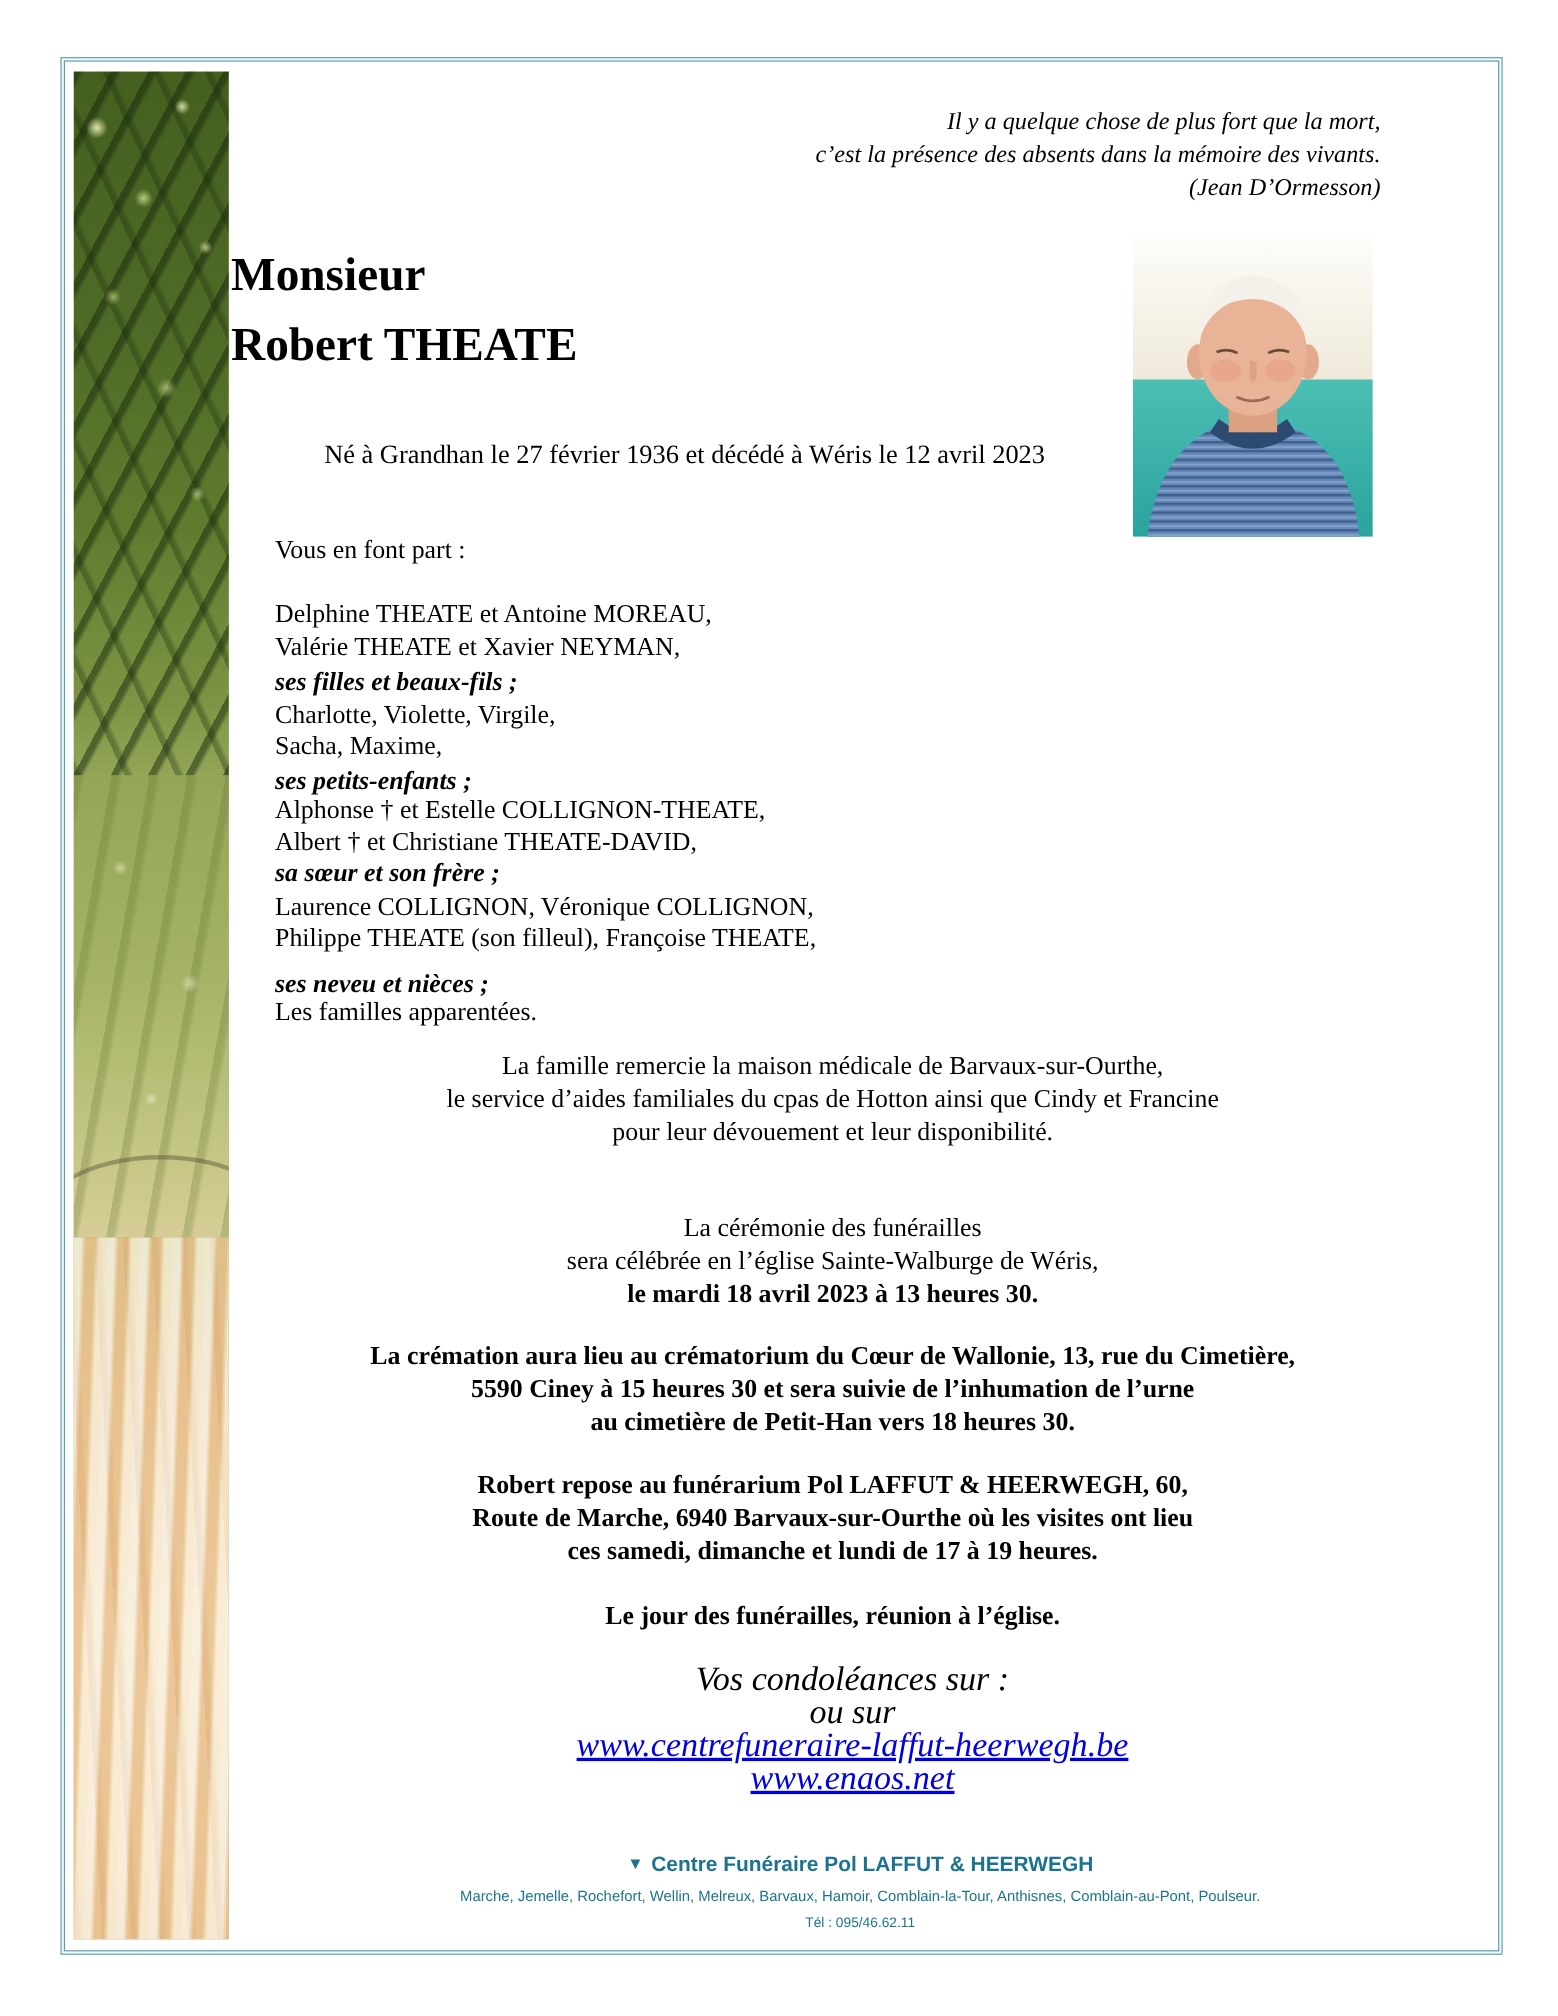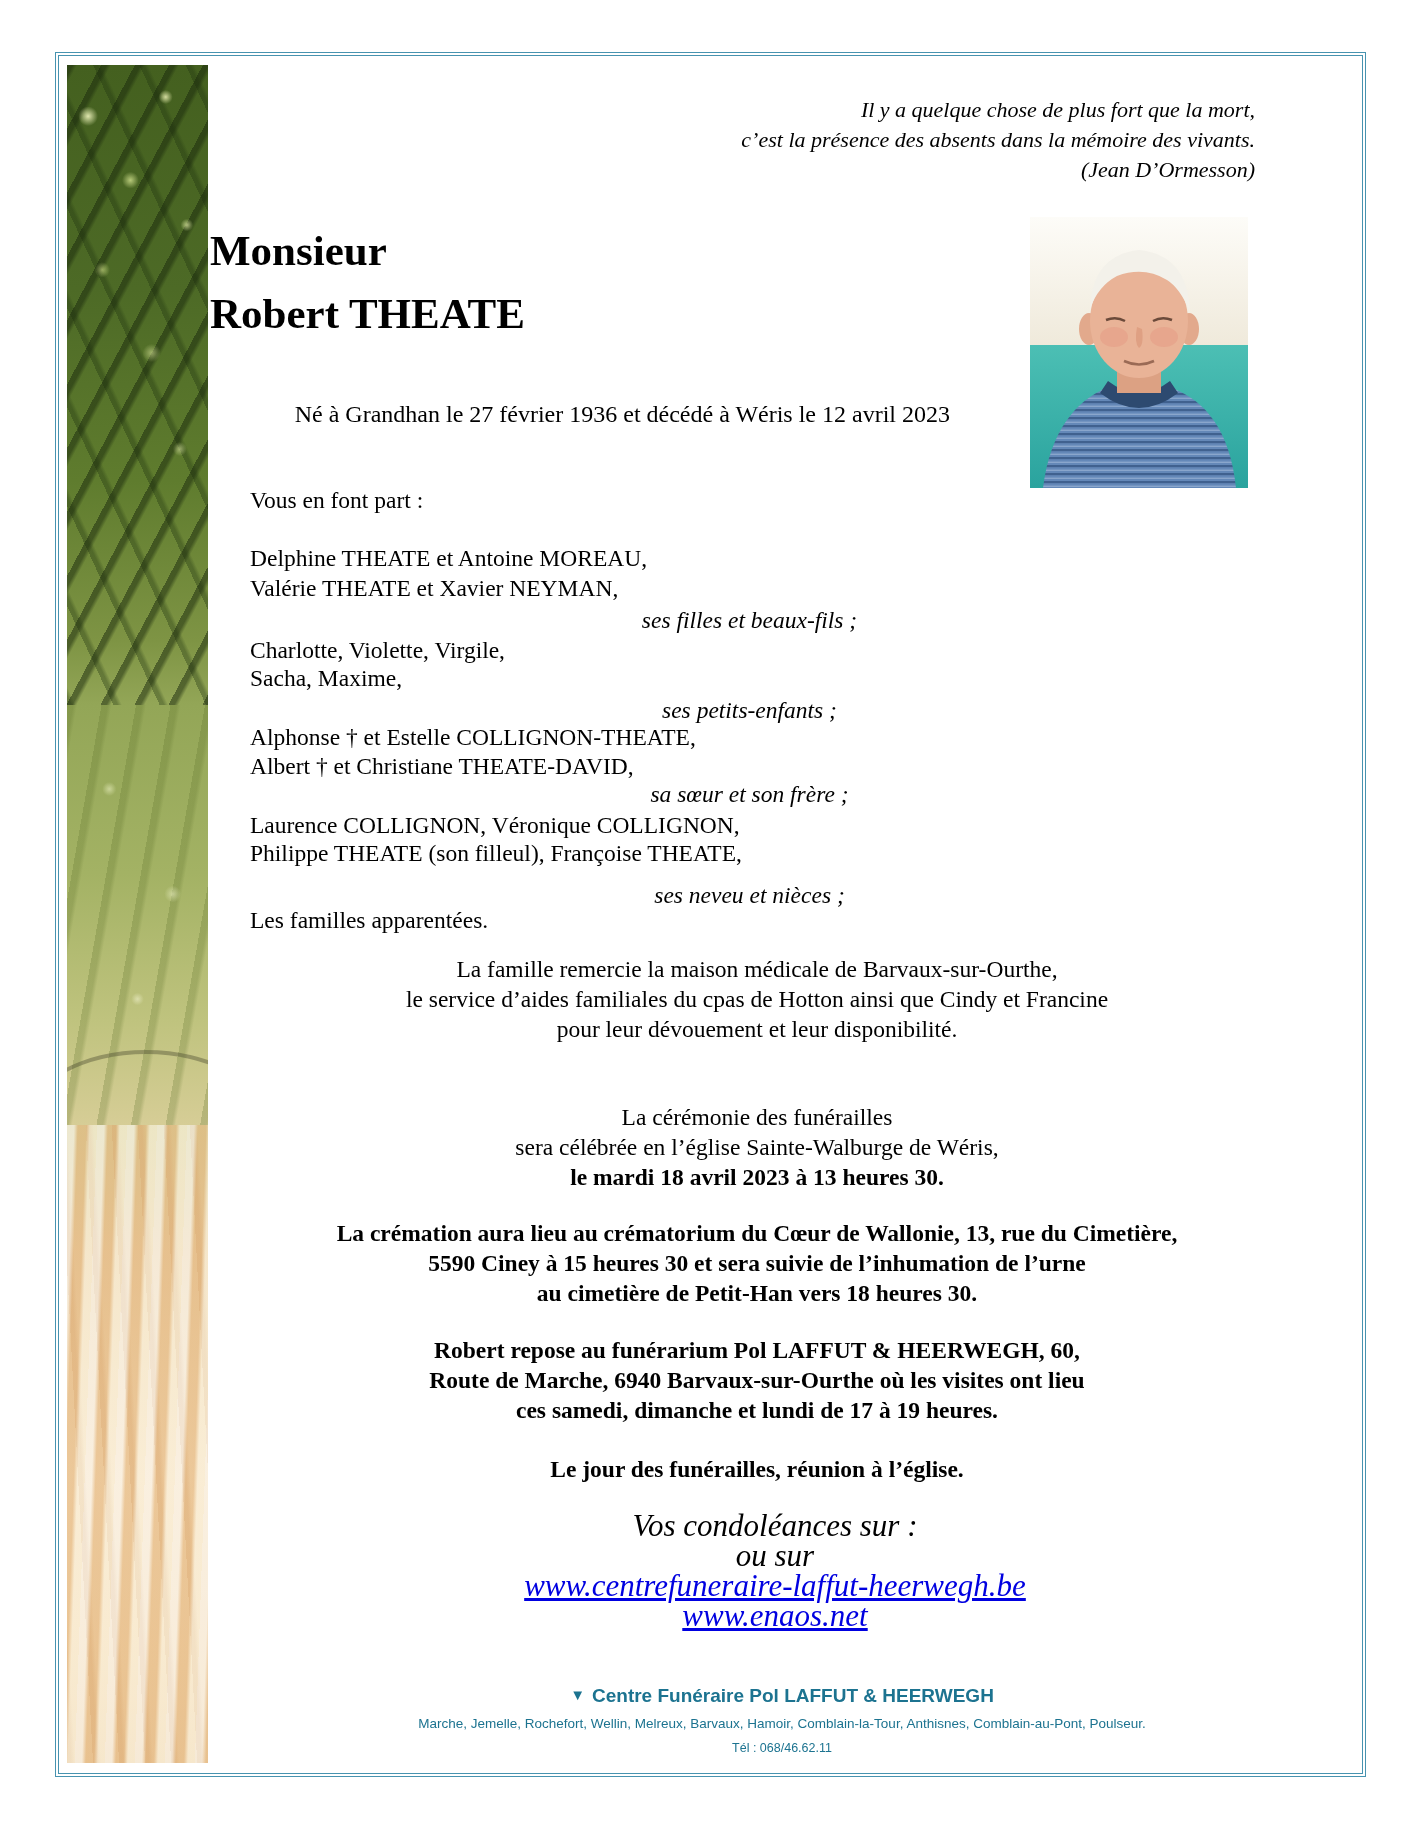--- a/index.html
+++ b/index.html
@@ -39,21 +39,21 @@
   .quote{position:absolute;left:455px;top:95px;width:800px;text-align:right;
     font-style:italic;font-size:22px;line-height:30px;}
   .title{position:absolute;left:210px;top:219px;width:700px;text-align:left;
     font-size:43px;font-weight:bold;line-height:63px;}
   .subtitle{position:absolute;left:250px;top:399px;width:700px;text-align:right;
     font-size:24px;line-height:30px;}
   .photo{position:absolute;left:1030px;top:217px;width:218px;height:271px;}
   .photo svg{display:block;width:100%;height:100%;}
   .family{position:absolute;left:250px;top:485px;width:999px;height:455px;}
   .fl{position:absolute;left:0;right:0;height:30px;line-height:30px;font-size:23.5px;}
-  .fl.r{text-align:center;font-style:italic;}
+  .fl.r{text-align:left;font-style:italic;font-weight:bold;}
   .para{position:absolute;left:257px;width:1000px;text-align:center;font-size:23.5px;line-height:30px;}
   .para.b{font-weight:bold;}
   .cond{position:absolute;left:275px;top:1511px;width:1000px;text-align:center;
     font-size:31px;line-height:30px;font-style:italic;}
   .cond a{color:#0000e0;text-decoration:underline;cursor:pointer;}
   .footer-line{position:absolute;left:282px;width:1000px;text-align:center;
     font-family:"Liberation Sans", sans-serif;color:#1c7390;}
   .ft-title{top:1683px;height:24px;line-height:24px;font-size:19px;font-weight:bold;}
   .ft-title .marker{font-size:15px;vertical-align:2px;margin-right:7px;}
   .ft-cities{top:1714px;height:20px;line-height:20px;font-size:13.5px;}
@@ -166,13 +166,13 @@
   <div>Vos condoléances sur :</div>
   <div>ou sur</div>
   <div><a>www.centrefuneraire-laffut-heerwegh.be</a></div>
   <div><a>www.enaos.net</a></div>
 </div>
 
 <div class="footer-line ft-title">
   <span class="marker">▼</span><span>Centre Funéraire Pol LAFFUT &amp; HEERWEGH</span>
 </div>
 <div class="footer-line ft-cities">Marche, Jemelle, Rochefort, Wellin, Melreux, Barvaux, Hamoir, Comblain-la-Tour, Anthisnes, Comblain-au-Pont, Poulseur.</div>
-<div class="footer-line ft-tel">Tél : 068/46.62.11</div>
+<div class="footer-line ft-tel">Tél : 095/46.62.11</div>
 
 </body></html>

